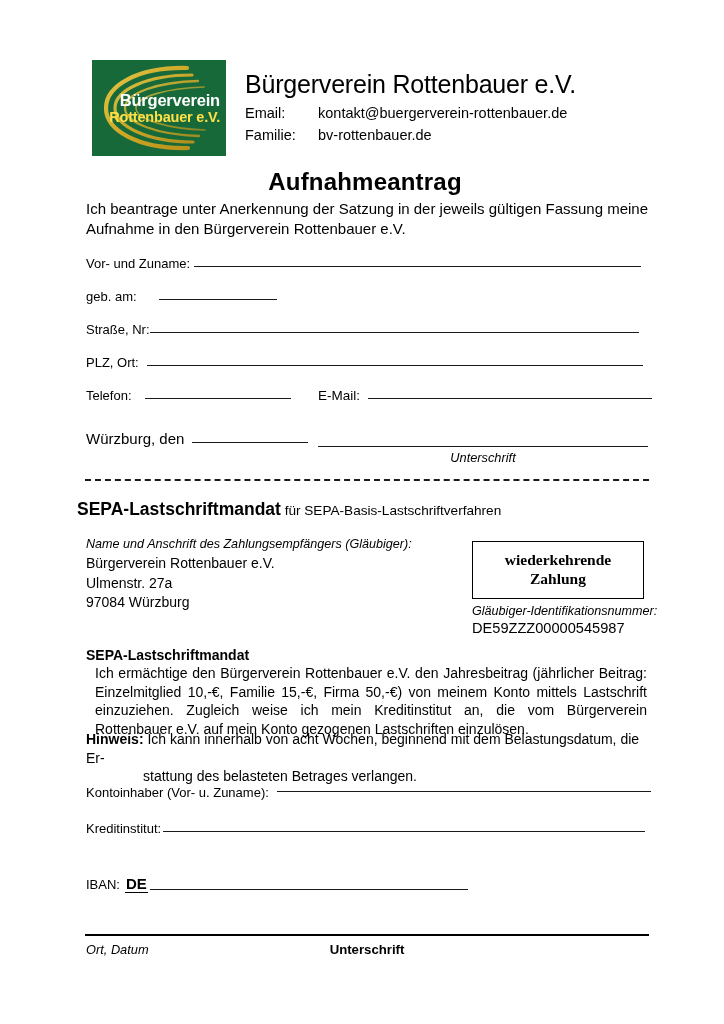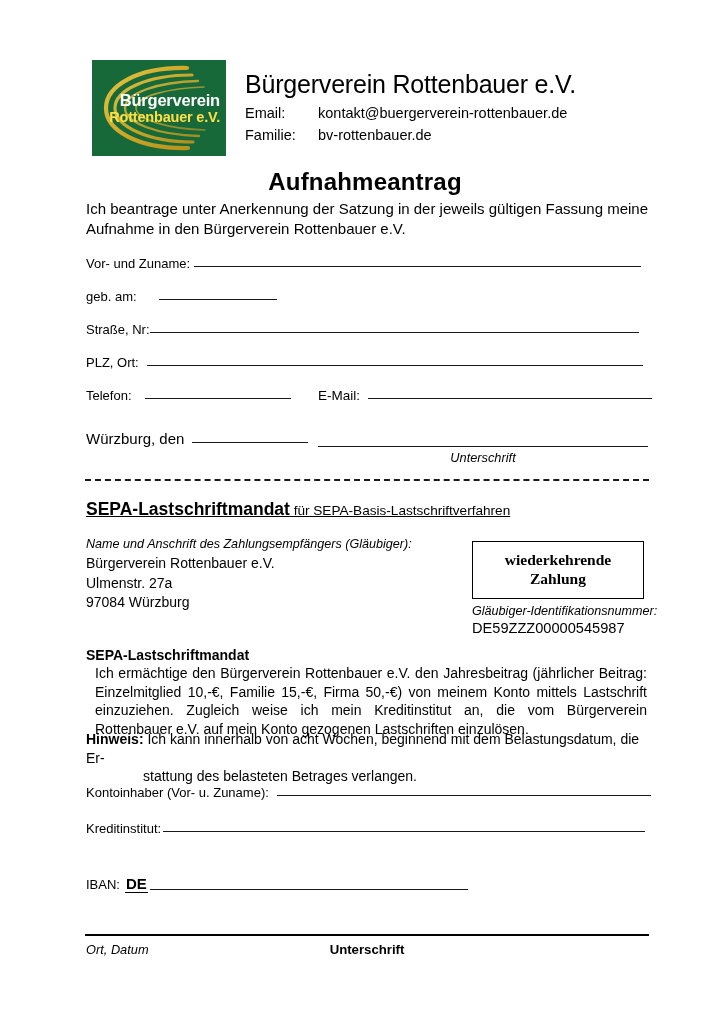--- a/index.html
+++ b/index.html
@@ -140,25 +140,24 @@
     left: 85px;
     top: 479px;
     width: 564px;
     height: 0;
     border-top: 2px dashed #1a1a1a;
   }
 
   
   .sepa-head {
     position: absolute;
-    left: 86px;
+    left: 77px;
     top: 499px;
     font-size: 17.5px;
     white-space: nowrap;
-    text-decoration: underline;
   }
   .sepa-head b { font-weight: bold; }
   .sepa-head .sub { font-size: 13.6px; font-weight: normal; }
 
   
   .creditor {
     position: absolute;
     left: 86px;
     top: 536px;
     font-size: 14px;
@@ -377,21 +376,21 @@
   <div class="sepa-body">
     <p>Ich ermächtige den Bürgerverein Rottenbauer e.V. den Jahresbeitrag (jährlicher Beitrag: Einzelmitglied 10,-€, Familie 15,-€, Firma 50,-€) von meinem Konto mittels Lastschrift einzuziehen. Zugleich weise ich mein Kreditinstitut an, die vom Bürgerverein Rottenbauer e.V. auf mein Konto gezogenen Lastschriften einzulösen.</p>
   </div>
 
   <div class="hinweis">
     <b>Hinweis:</b>
     <span>Ich kann innerhalb von acht Wochen, beginnend mit dem Belastungsdatum, die Er-</span>
     <span class="cont">stattung des belasteten Betrages verlangen.</span>
   </div>
 
-  <div class="field" style="left:86px; top:785px;">
+  <div class="field" style="left:86px; top:785px;align-items:center;">
     <span class="lbl">Kontoinhaber (Vor- u. Zuname):</span>
     <span class="rule" style="width:374px; margin-left:8px;"></span>
   </div>
 
   <div class="field" style="left:86px; top:821px;">
     <span class="lbl">Kreditinstitut:</span>
     <span class="rule" style="width:482px; margin-left:2px;"></span>
   </div>
 
   <div class="field" style="left:86px; top:875px;">

